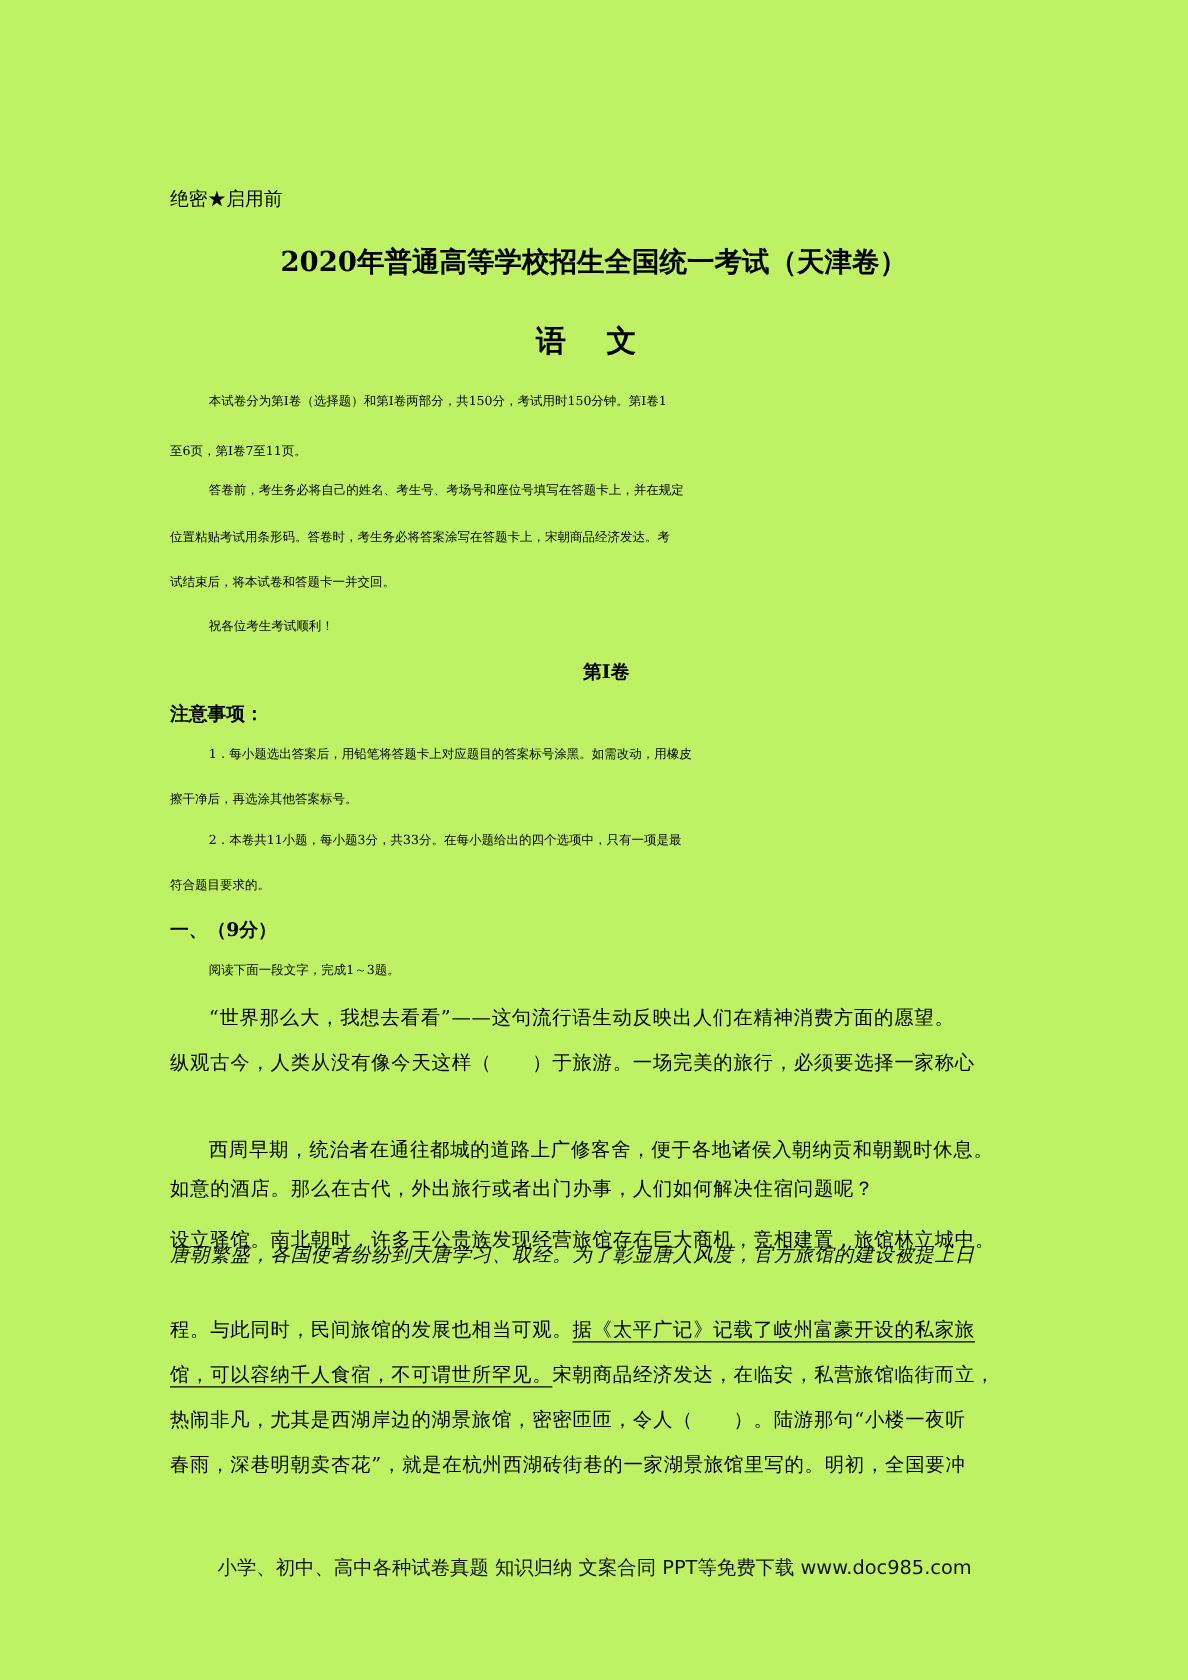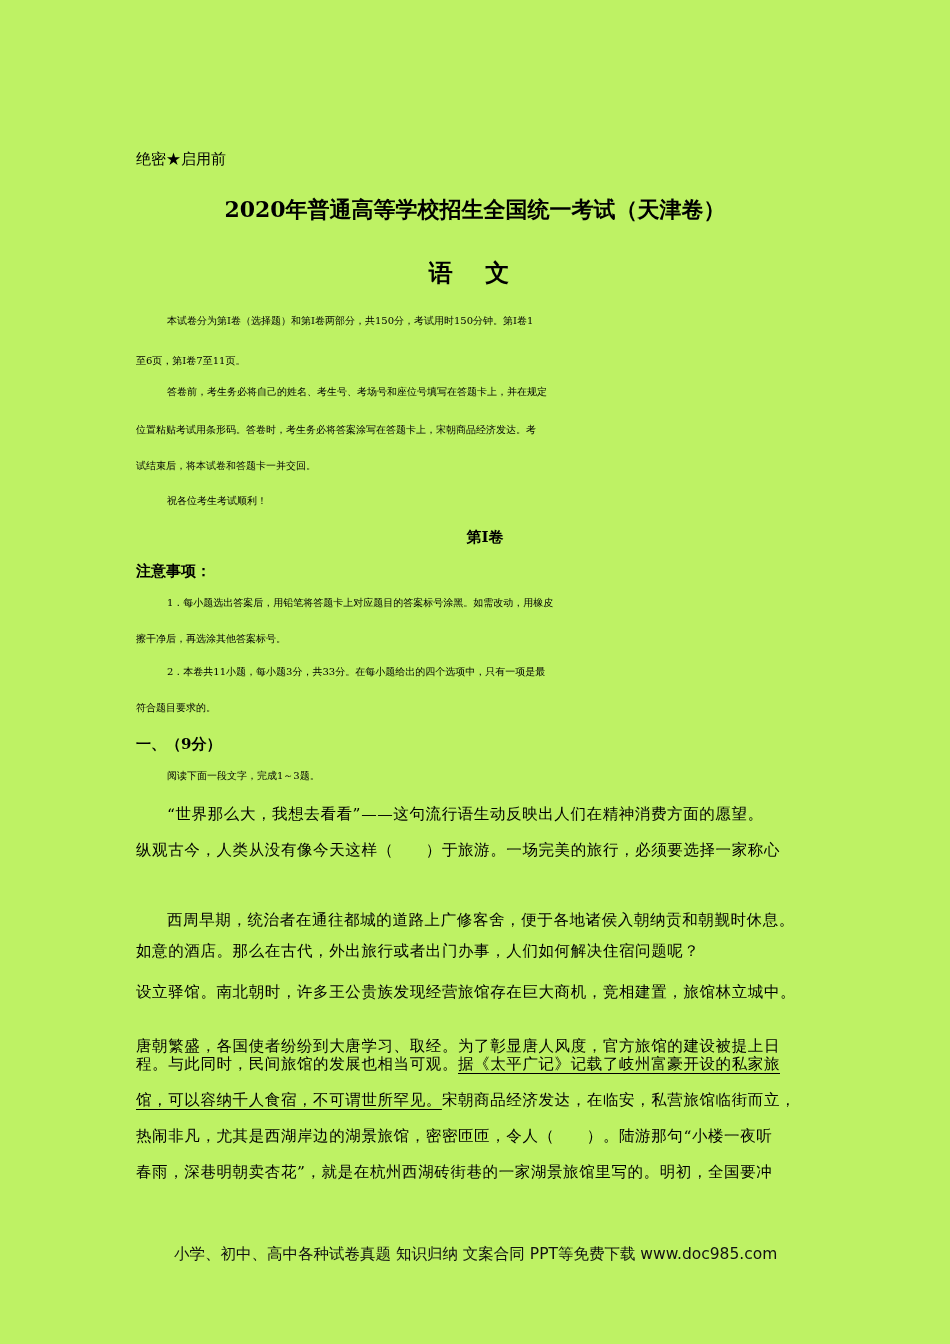--- a/index.html
+++ b/index.html
@@ -48,21 +48,21 @@
 
   <div class="abs serif p bold" style="top:735px;font-size:15px;">一、（9分）</div>
 
   <div class="abs serif p indent" style="top:769px;">阅读下面一段文字，完成1～3题。</div>
 
   <div class="abs serif p kai" style="top:840px;">纵观古今，人类从没有像今天这样（　　）于旅游。一场完美的旅行，必须要选择一家称心</div>
   <div class="abs serif p indent kai" style="top:804px;">“世界那么大，我想去看看”——这句流行语生动反映出人们在精神消费方面的愿望。</div>
   <div class="abs serif p kai" style="top:923px;margin-top:18px;">如意的酒店。那么在古代，外出旅行或者出门办事，人们如何解决住宿问题呢？</div>
   <div class="abs serif p indent kai" style="top:910px;">西周早期，统治者在通往都城的道路上广修客舍，便于各地诸侯入朝纳贡和朝觐时休息。</div>
   <div class="abs serif p kai" style="top:982px;">设立驿馆。南北朝时，许多王公贵族发现经营旅馆存在巨大商机，竞相建置，旅馆林立城中。</div>
-  <div class="abs serif p kai" style="top:1036px;">唐朝繁盛，各国使者纷纷到大唐学习、取经。为了彰显唐人风度，官方旅馆的建设被提上日</div>
+  <div class="abs serif p kai" style="top:994px;font-style:italic;">唐朝繁盛，各国使者纷纷到大唐学习、取经。为了彰显唐人风度，官方旅馆的建设被提上日</div>
 
   <div class="abs serif p kai" style="top:1054px;">
     <span>程。与此同时，民间旅馆的发展也相当可观。</span><span class="u">据《太平广记》记载了岐州富豪开设的私家旅</span>
   </div>
   <div class="abs serif p kai" style="top:1090px;">
     <span class="u">馆，可以容纳千人食宿，不可谓世所罕见。</span><span>宋朝商品经济发达，在临安，私营旅馆临街而立，</span>
   </div>
 
   <div class="abs serif p kai" style="top:1126px;">热闹非凡，尤其是西湖岸边的湖景旅馆，密密匝匝，令人（　　）。陆游那句“小楼一夜听</div>
   <div class="abs serif p kai" style="top:1162px;">春雨，深巷明朝卖杏花”，就是在杭州西湖砖街巷的一家湖景旅馆里写的。明初，全国要冲</div>

